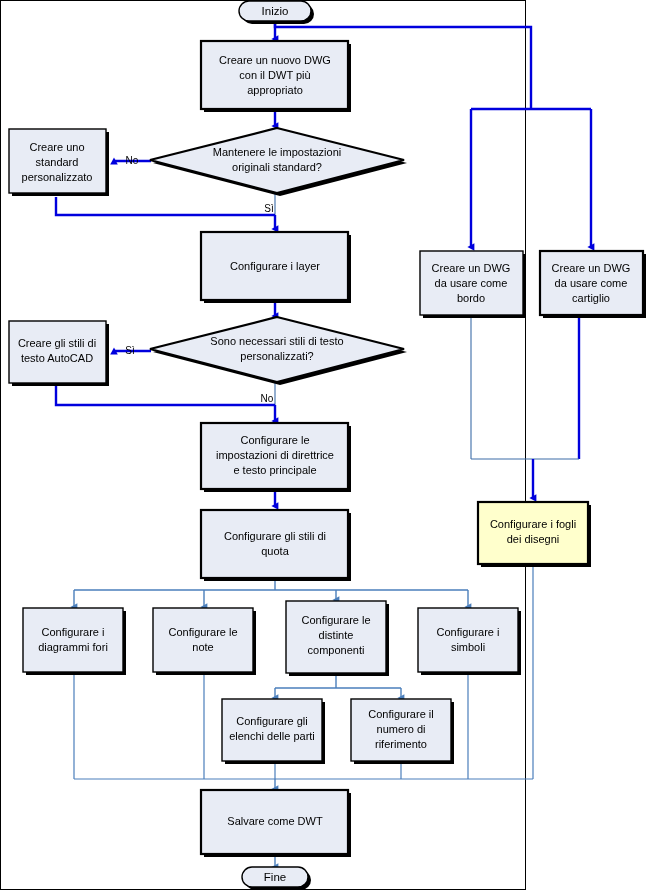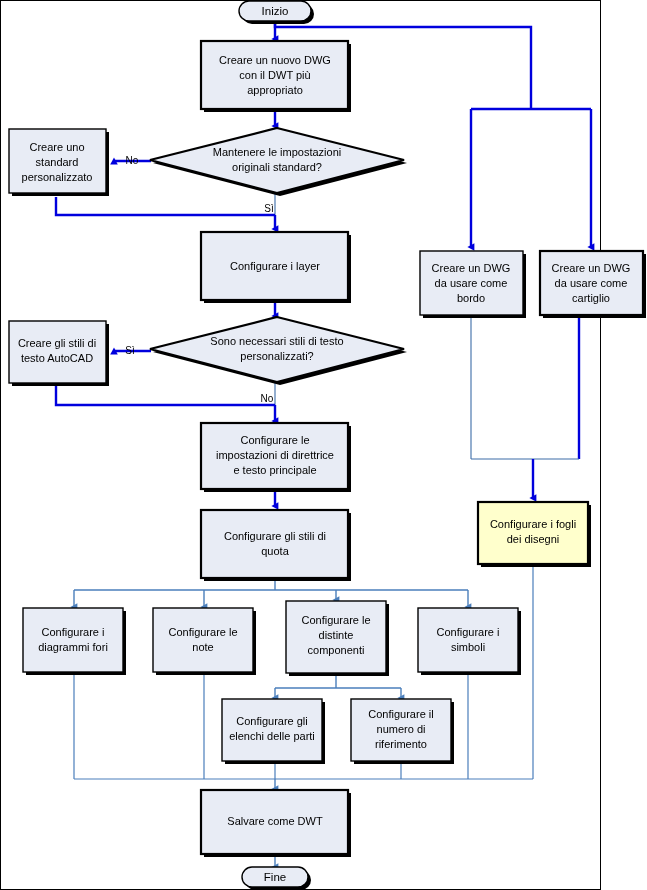--- a/index.html
+++ b/index.html
@@ -8,21 +8,21 @@
     background: #ffffff;
   }
   body {
     width: 647px;
     height: 890px;
     font-family: "Liberation Sans", sans-serif;
     overflow: hidden;
   }
   #flow-root {
     position: relative;
-    width: 601px;
+    width: 526px;
     height: 890px;
     border: 1px solid #000000;
     box-sizing: border-box;
     background: #ffffff;
   }
   svg#flow-svg {
     position: absolute;
     top: 0;
     left: 0;
     width: 647px;

